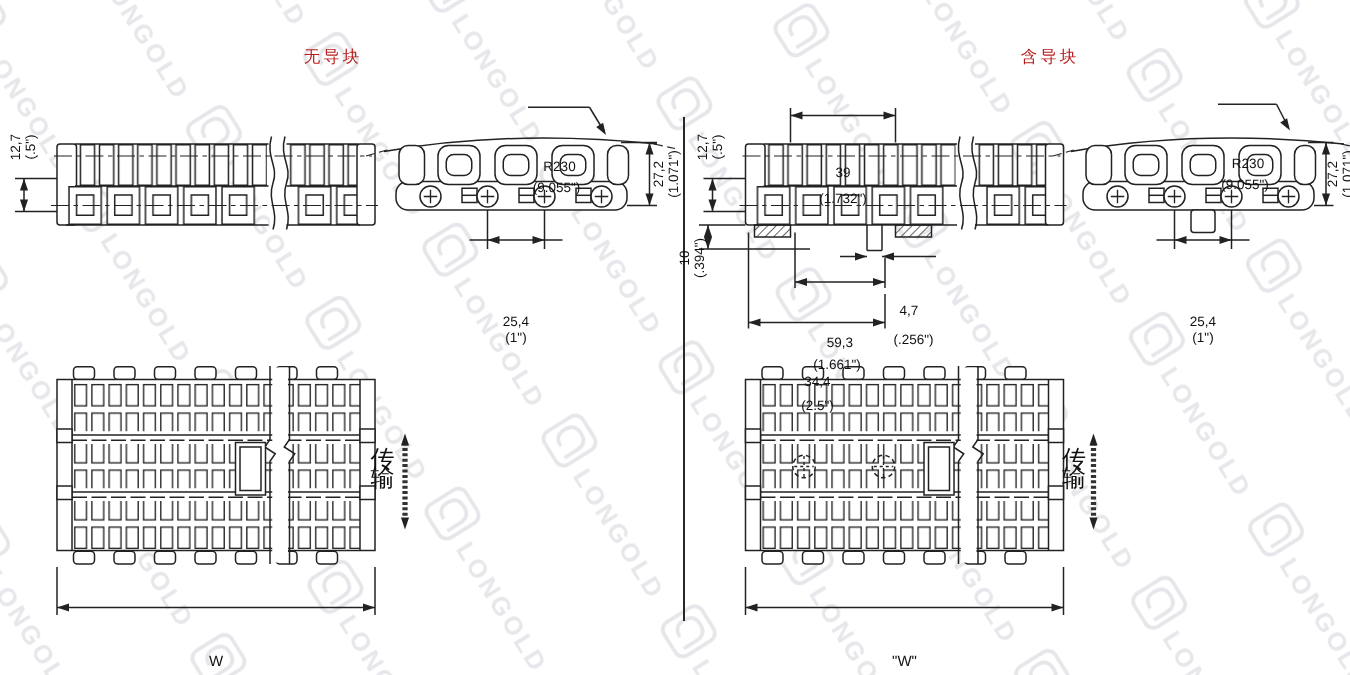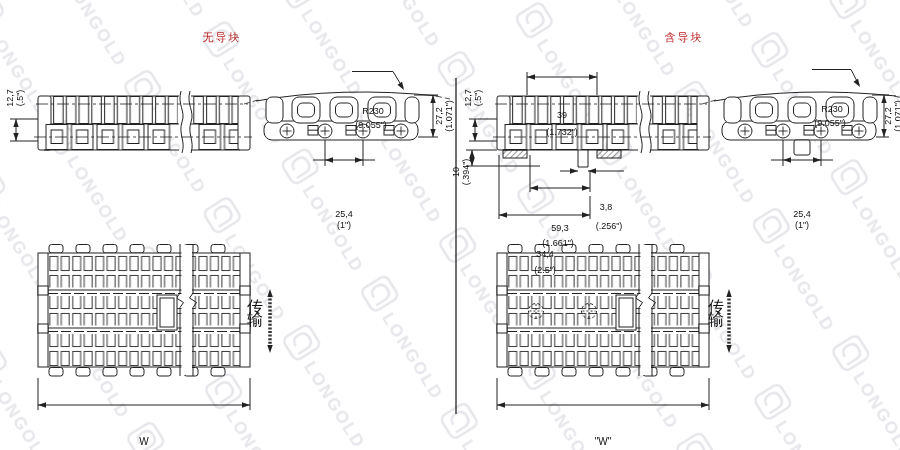--- a/index.html
+++ b/index.html
@@ -248,21 +248,21 @@
   </g>
 
   <g>
     <line x1="729" y1="295" x2="729" y2="347" stroke="#333" stroke-width="3.5" stroke-dasharray="2 1.6"></line>
     <use href="#ah" transform="translate(729,289) rotate(-90)"></use>
     <use href="#ah" transform="translate(729,353) rotate(90)"></use>
   </g>
 </svg>
 
 <div class="title" style="left:222px;top:30px;">无导块</div>
-<div class="title" style="left:684px;top:30px;">含导块</div>
+<div class="title" style="left:700px;top:30px;">含导块</div>
 
 <div class="rot" style="left:15px;top:98px;">
   <span>12,7</span>
   <span>(.5")</span>
 </div>
 
 <div class="dim" style="left:373px;top:59px;">R230</div>
 <div class="dim" style="left:371px;top:73px;">(9.055")</div>
 <div class="rot" style="left:444px;top:116px;">
   <span>27,2</span>
@@ -277,21 +277,21 @@
 <div class="dim" style="left:562px;top:63px;">39</div>
 <div class="dim" style="left:562px;top:80px;">(1.732")</div>
 <div class="rot" style="left:473px;top:98px;">
   <span>12,7</span>
   <span>(.5")</span>
 </div>
 <div class="rot" style="left:461px;top:172px;">
   <span>10</span>
   <span>(.394")</span>
 </div>
-<div class="dim" style="left:606px;top:155px;">3,8</div>
+<div class="dim" style="left:606px;top:155px;">4,7</div>
 <div class="dim" style="left:609px;top:174px;">(.256")</div>
 <div class="dim" style="left:560px;top:176px;">59,3</div>
 <div class="dim" style="left:558px;top:191px;">(1.661")</div>
 <div class="dim" style="left:545px;top:202px;">34,4</div>
 <div class="dim" style="left:545px;top:218px;">(2.5")</div>
 
 <div class="dim" style="left:832px;top:57px;">R230</div>
 <div class="dim" style="left:830px;top:71px;">(9.055")</div>
 <div class="rot" style="left:893px;top:116px;">
   <span>27,2</span>

